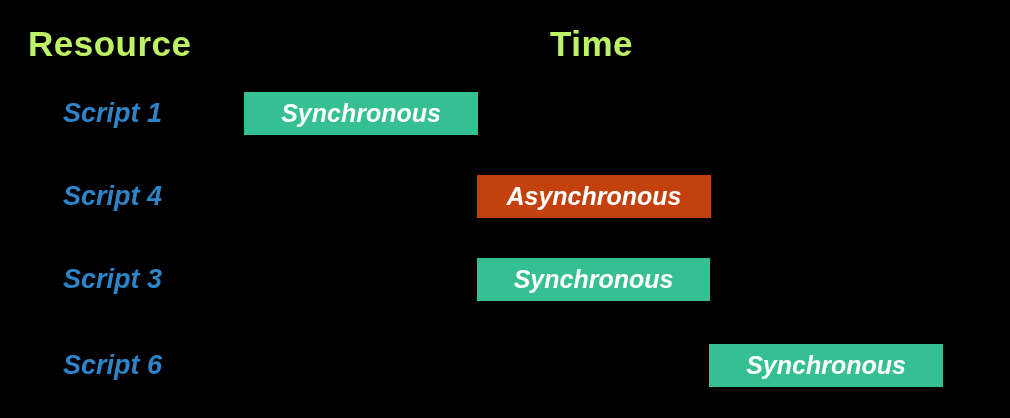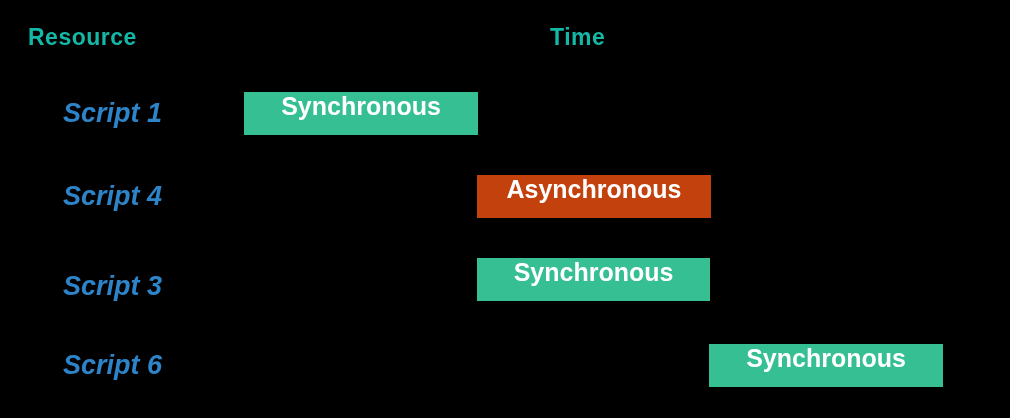--- a/index.html
+++ b/index.html
@@ -10,48 +10,49 @@
   }
   #canvas {
     position: relative;
     width: 1010px;
     height: 418px;
     background: #000000;
     overflow: hidden;
   }
   .hdr {
     position: absolute;
-    font-size: 23px;
+    font-size: 35px;
     font-weight: 700;
-    color: #14b8a6;
+    color: #bef264;
     letter-spacing: 0.5px;
     white-space: nowrap;
   }
   #hdr-resource { left: 28px; top: 24px; }
   #hdr-time     { left: 550px; top: 24px; }
   .row-label {
     position: absolute;
     left: 63px;
     height: 32px;
     line-height: 32px;
     font-size: 27px;
     font-weight: 700;
     color: #2d84c8;
     white-space: nowrap;
     font-style: italic;
   }
   #label-1 { top: 97px; }
   #label-2 { top: 180px; }
-  #label-3 { top: 263px; margin-top: 7px; }
+  #label-3 { top: 263px; }
   #label-4 { top: 349px; }
   .bar {
     position: absolute;
     display: flex;
-    align-items: flex-start;
+    align-items: center;
     justify-content: center;
+    font-style: italic;
   }
   .bar-text {
     color: #ffffff;
     font-size: 25px;
     font-weight: 700;
     white-space: nowrap;
   }
 </style>
 </head>
 <body>

